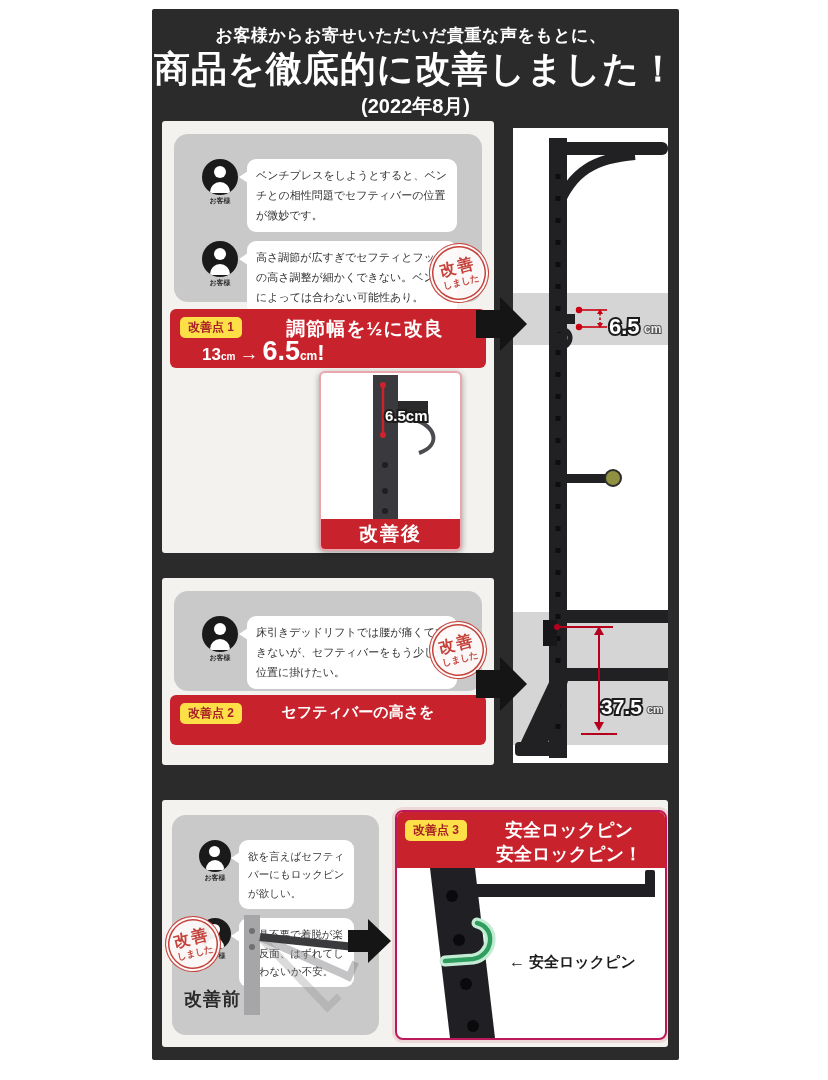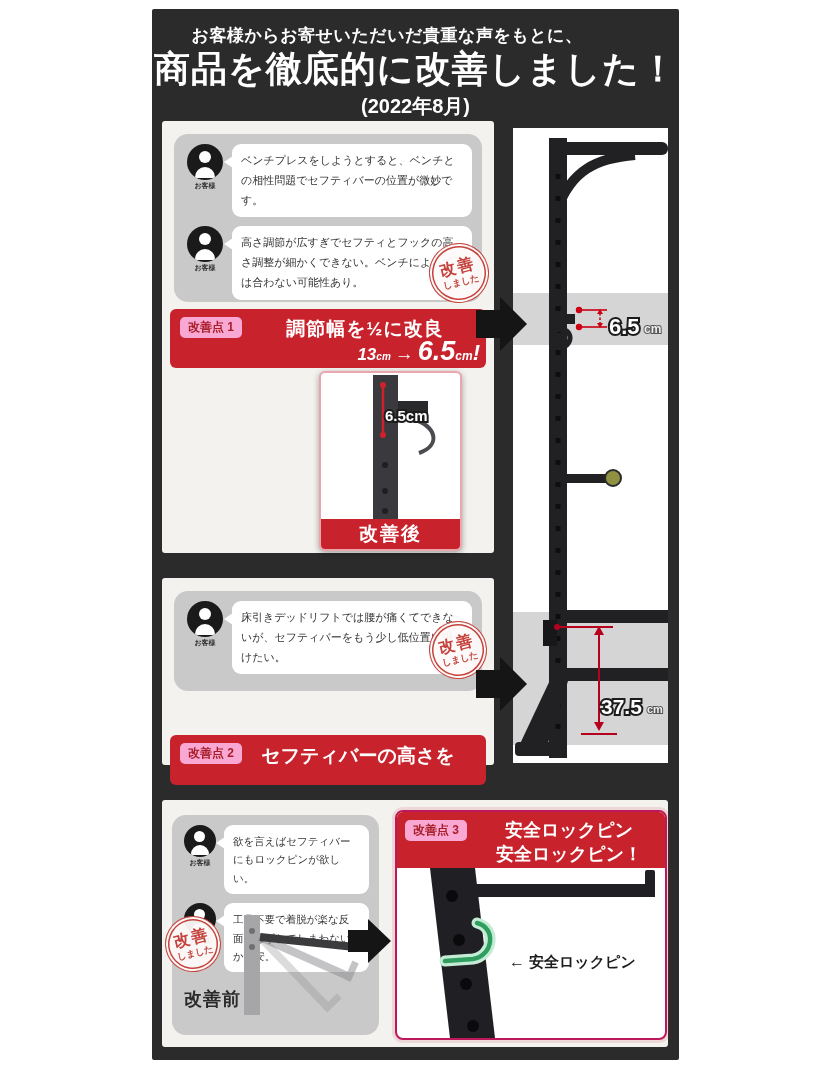--- a/index.html
+++ b/index.html
@@ -3,35 +3,35 @@
 <meta charset="utf-8">
 <style>
   html,body{margin:0;padding:0;background:#ffffff;}
   .page{position:relative;width:828px;height:1080px;background:#ffffff;overflow:hidden;
         font-family:"Liberation Sans",sans-serif;}
 
   
   .black-box{position:absolute;left:152px;top:9px;width:527px;height:1051px;background:#2b2b2b;border-radius:2px;}
 
   
-  .hdr-sub{position:absolute;left:136px;top:24px;width:502px;text-align:center;color:#fff;
+  .hdr-sub{position:absolute;left:160px;top:24px;width:502px;text-align:center;color:#fff;
            font-size:17px;font-weight:bold;letter-spacing:.5px;}
   .hdr-title{position:absolute;left:152px;top:45px;width:527px;text-align:center;color:#fff;
              font-size:36px;font-weight:900;letter-spacing:1px;}
   .hdr-date{position:absolute;left:152px;top:93px;width:527px;text-align:center;color:#fff;
             font-size:20px;font-weight:bold;}
 
   
   .panel{position:absolute;background:#f3f2ef;border-radius:3px;}
   #section1{left:162px;top:121px;width:332px;height:432px;}
   #section2{left:162px;top:578px;width:332px;height:187px;}
   #section3{left:162px;top:800px;width:506px;height:247px;}
 
   
-  .graybox{position:absolute;background:#c9c9c9;border-radius:14px;padding:10px;box-sizing:border-box;}
+  .graybox{position:absolute;background:#c9c9c9;border-radius:14px;padding:25px;box-sizing:border-box;}
   #graybox1{left:12px;top:13px;width:308px;height:168px;}
   #graybox2{left:12px;top:13px;width:308px;height:100px;}
   #graybox3{left:10px;top:15px;width:207px;height:220px;}
 
   .comment-row{display:flex;align-items:flex-start;gap:6px;margin-bottom:9px;}
   .avatar-wrap{width:42px;flex:0 0 42px;display:flex;flex-direction:column;align-items:center;}
   .avatar{position:relative;width:36px;height:36px;border-radius:50%;background:#1a1a1a;overflow:hidden;}
   .avatar .head{position:absolute;left:12px;top:7px;width:12px;height:12px;border-radius:50%;background:#fff;}
   .avatar .torso{position:absolute;left:8px;bottom:2px;width:20px;height:11px;border-radius:10px 10px 0 0;background:#fff;}
   .avatar-label{font-size:7px;color:#333;margin-top:1px;font-weight:bold;}
@@ -53,27 +53,27 @@
          transform:rotate(-14deg);color:#c5433c;z-index:5;}
   .stamp .l1{font-size:16px;font-weight:900;letter-spacing:2px;line-height:1;}
   .stamp .l2{font-size:9px;font-weight:bold;line-height:1.2;margin-top:2px;}
   #stamp1{left:267px;top:122px;width:58px;height:58px;}
   #stamp2{left:267px;top:43px;width:56px;height:56px;}
   #stamp3{left:3px;top:116px;width:54px;height:54px;}
 
   
   .red-banner{position:absolute;background:#c8232c;border-radius:6px;color:#fff;}
   #banner1{left:8px;top:188px;width:316px;height:59px;}
-  #banner2{left:8px;top:117px;width:316px;height:50px;margin-top:40px;}
-  .badge{position:absolute;left:10px;top:8px;background:#f9a8d4;color:#a81d26;font-size:12px;
+  #banner2{left:8px;top:117px;width:316px;height:50px;}
+  .badge{position:absolute;left:10px;top:8px;background:#fde047;color:#a81d26;font-size:12px;
          font-weight:bold;padding:2px 8px;border-radius:5px;white-space:nowrap;}
   .banner-l1{position:absolute;left:80px;right:6px;top:7px;text-align:center;
              font-size:19px;font-weight:900;letter-spacing:1px;}
-  .banner-l2{position:absolute;left:40px;right:6px;top:27px;text-align:right;font-weight:900;font-style:italic;}
-  .b2-l1{position:absolute;left:66px;right:6px;top:8px;text-align:center;font-size:19px;font-weight:900;}
+  .banner-l2{position:absolute;left:32px;right:6px;top:27px;text-align:left;font-weight:900;}
+  .b2-l1{position:absolute;left:66px;right:6px;top:8px;text-align:center;font-size:15px;font-weight:900;}
   .b2-l2{position:absolute;left:66px;right:6px;top:33px;text-align:center;font-size:19px;font-weight:900;}
   .num-sm{font-size:17px;font-weight:900;}
   .unit-sm{font-size:10px;font-weight:bold;}
   .arrow-glyph{font-size:19px;font-weight:900;padding:0 4px;}
   .num-lg{font-size:27px;font-weight:900;}
   .unit-md{font-size:12px;font-weight:bold;}
   .exclaim{font-size:22px;font-weight:900;}
 
   
   .old-photo{position:absolute;left:38px;top:264px;width:97px;height:130px;

